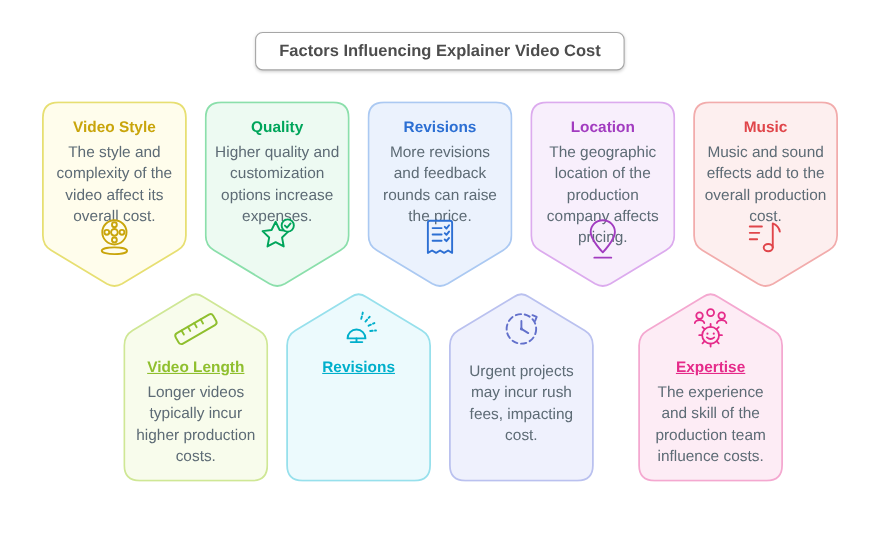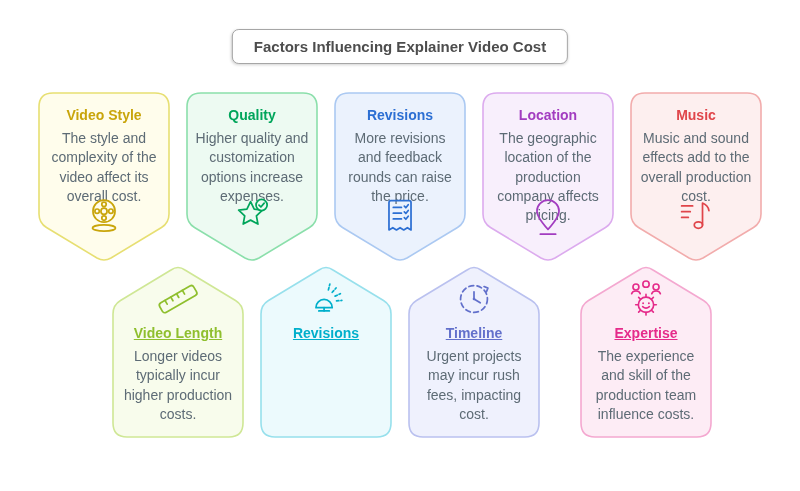--- a/index.html
+++ b/index.html
@@ -168,21 +168,20 @@
     </svg>
     <div class="content">
       <div class="icon">
         <svg width="46" height="46" viewBox="0 0 48 48" fill="none" stroke="currentColor" stroke-width="1.8" stroke-linecap="round" stroke-linejoin="round">
           <circle cx="24" cy="24" r="14" stroke-dasharray="5 3.6"></circle>
           <path d="M24 16.5 V24 l6.5 4"></path>
           <circle class="dotfill" cx="24" cy="24" r="1.4"></circle>
           <path d="M34.5 11 l4 1.6 -1.5 3.8"></path>
         </svg>
       </div>
-      <h3 class="card-title">Timeline</h3>
       <p class="card-desc">Urgent projects may incur rush fees, impacting cost.</p>
     </div>
   </div>
 
   <div class="card bottom" style="left: 580px; --accent: #e52b8a; --border: #f4a8d0; --bg: #fdecf5;">
     <svg class="shape" viewBox="0 0 132 175">
       <path d="M59 7 Q66 2 73 7 L123.5 37.5 Q131 42 131 51 V160 Q131 174 117 174 H15 Q1 174 1 160 V51 Q1 42 8.5 37.5 L59 7 Z"></path>
     </svg>
     <div class="content">
       <div class="icon">

